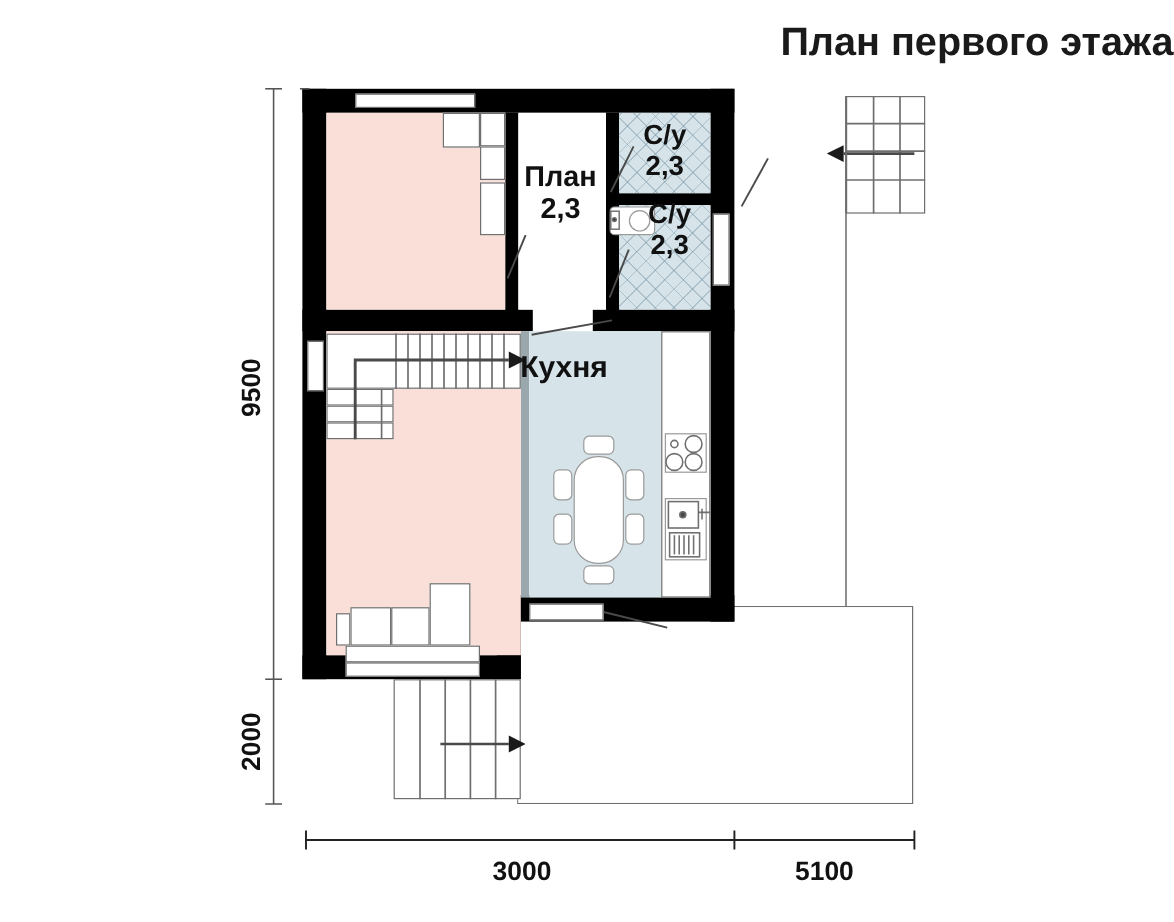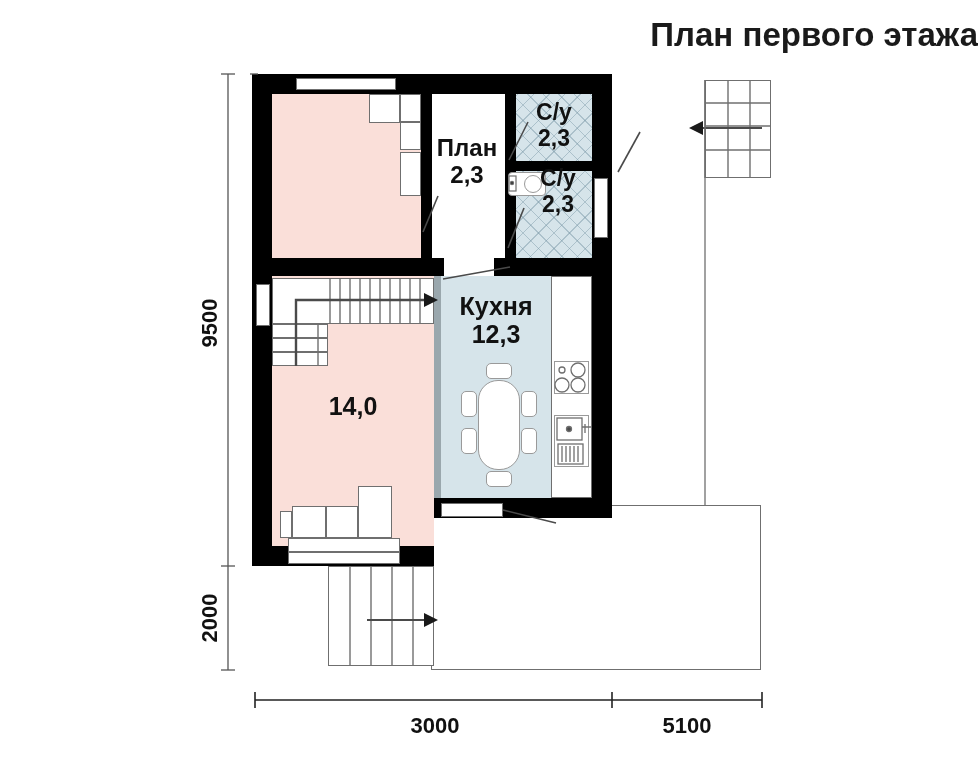--- a/index.html
+++ b/index.html
@@ -258,27 +258,25 @@
     <div class="lbl" style="left:514px;top:100px;width:80px;font-size:23px;">
       <span class="nm">С/у</span>
       <span class="ar">2,3</span>
     </div>
 
     <div class="lbl" style="left:518px;top:166px;width:80px;font-size:23px;">
       <span class="nm">С/у</span>
       <span class="ar">2,3</span>
     </div>
 
-    <div class="lbl" style="left:437px;top:292px;width:118px;font-size:25px;">
+    <div class="lbl" style="left:411px;top:292px;width:118px;font-size:25px;">
       <span class="nm">Кухня</span>
-      <span class="ar">12,3</span>
     </div>
 
     <div class="lbl" style="left:272px;top:392px;width:162px;font-size:25px;">
-      <span class="ar">14,0</span>
     </div>
 
 
     <div class="dimtxt vert" style="left:170px;top:310px;width:80px;text-align:center;">9500</div>
     <div class="dimtxt vert" style="left:170px;top:605px;width:80px;text-align:center;">2000</div>
 
     <div class="dimtxt" style="left:385px;top:713px;width:100px;text-align:center;">3000</div>
     <div class="dimtxt" style="left:637px;top:713px;width:100px;text-align:center;">5100</div>
 
   </div>

